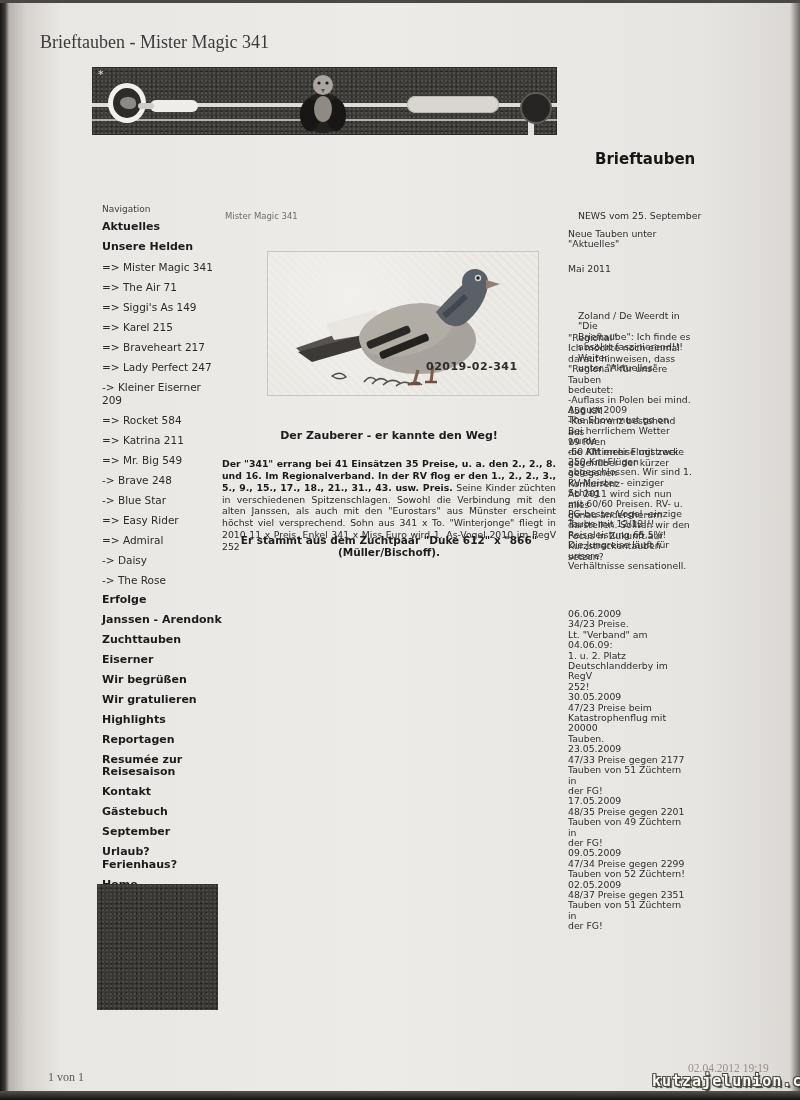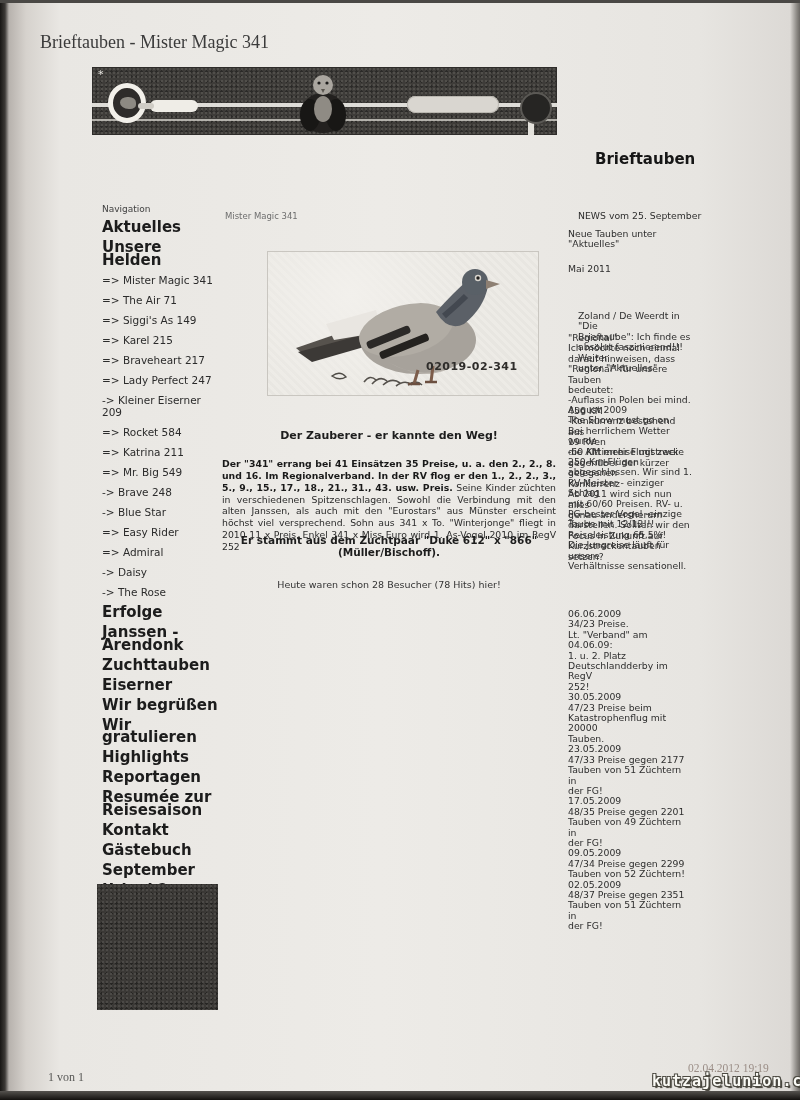--- a/index.html
+++ b/index.html
@@ -50,21 +50,21 @@
   .banner .pill-right{position:absolute;left:315px;top:29px;width:92px;height:17px;border-radius:9px;background:#d9d6d0;box-shadow:0 0 0 1px #bab7b0 inset;}
   .banner .post{position:absolute;left:436px;top:46px;width:6px;height:22px;background:#e4e2dc;}
   .banner .circle-right{position:absolute;left:428px;top:25px;width:32px;height:32px;border-radius:50%;background:#262523;border:2px solid #5b5955;box-sizing:border-box;}
   .banner .pigeon{position:absolute;left:196px;top:2px;width:70px;height:66px;}
 
   
   .site-title{position:absolute;left:595px;top:150px;font-size:15px;font-weight:bold;color:#161616;}
   .nav-label{position:absolute;left:102px;top:204px;font-size:9px;color:#3f3f3f;}
   .nav-col{position:absolute;left:102px;top:221px;width:122px;}
   .nav-item{line-height:12.5px;margin-bottom:7.5px;font-size:10.5px;color:#2b2b2b;}
-  .nav-item.header{font-weight:bold;font-size:15px;color:#1c1c1c;}
+  .nav-item.header{font-weight:bold;font-size:11px;color:#1c1c1c;}
 
   .crumb{position:absolute;left:225px;top:211px;font-size:8.5px;color:#6e6e6e;}
   .photo-title{position:absolute;left:268px;top:234px;width:270px;text-align:center;font-size:12px;font-weight:bold;color:#1c1c1c;}
   .photo{
     position:absolute;left:268px;top:252px;width:270px;height:143px;
     background:
       radial-gradient(circle at 30% 30%,#f2f0ec 0%,transparent 60%),
       repeating-linear-gradient(45deg,#edebe6 0 3px,#e8e6e1 3px 6px);
     box-shadow:0 0 0 1px #c9c6c0;
   }
@@ -223,21 +223,20 @@
       <text x="160" y="120" font-family="DejaVu Sans, sans-serif" font-size="11" font-weight="bold" fill="#2e2c29"></text>
     </svg>
     <div class="ring-number">02019-02-341</div>
   </div>
 
   <div class="headline">Der Zauberer - er kannte den Weg!</div>
 
   <p class="paragraph"><span class="b">Der "341" errang bei 41 Einsätzen 35 Preise, u. a. den 2., 2., 8. und 16. Im Regionalverband. In der RV flog er den 1., 2., 2., 3., 5., 9., 15., 17., 18., 21., 31., 43. usw. Preis.</span><span> Seine Kinder züchten in verschiedenen Spitzenschlagen. Sowohl die Verbindung mit den alten Janssen, als auch mit den "Eurostars" aus Münster erscheint höchst viel versprechend. Sohn aus 341 x To. "Winterjonge" fliegt in 2010  11 x Preis. Enkel 341 x Miss Euro wird 1. As-Vogel 2010 im RegV 252</span></p>
 
   <div class="origin">Er stammt aus dem Zuchtpaar "Duke 612" x "866" (Müller/Bischoff).</div>
-  <div class="visitors">Heute waren schon 28 Besucher (78 Hits) hier!</div>
 
   <div class="news-col">
 
       <div class="news-block">NEWS vom 25. September</div>
 
 
       <div class="news-block">Neue Tauben unter
 "Aktuelles"</div>
 
       <div class="news-block">Mai 2011</div>

